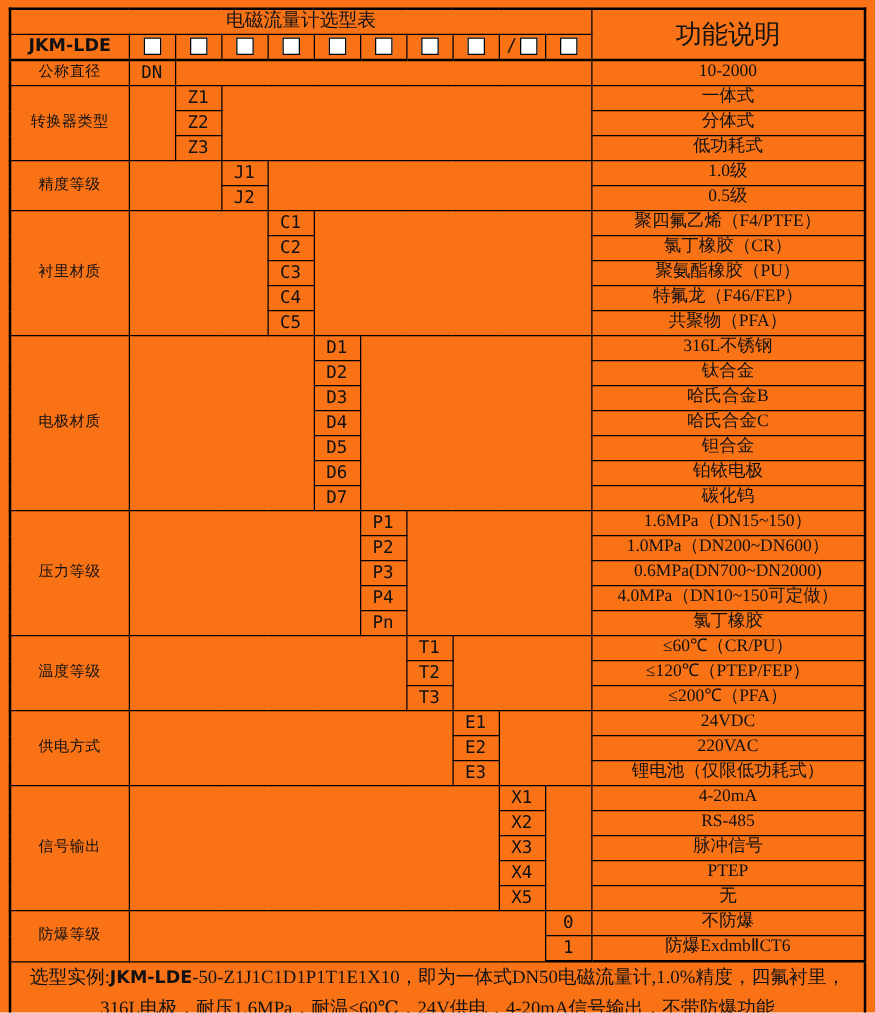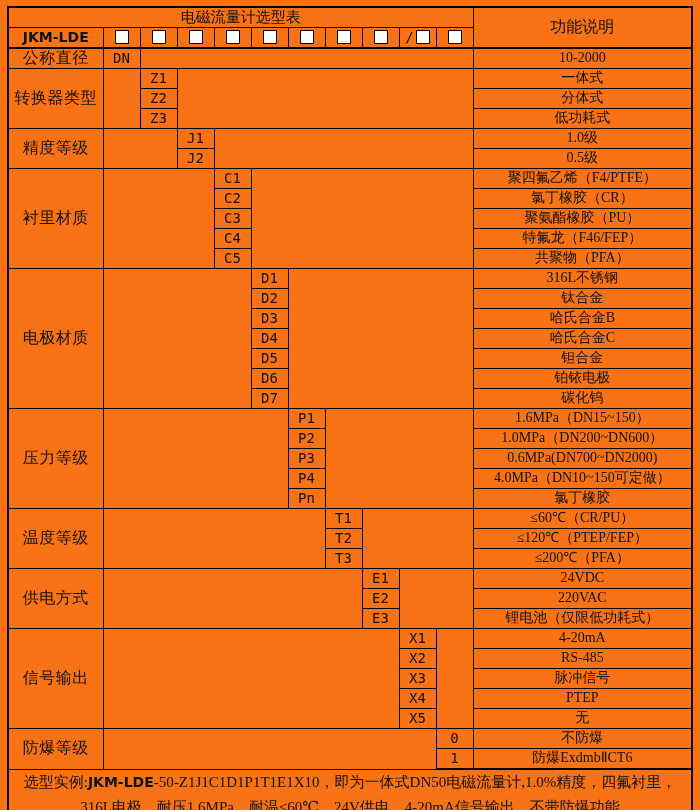--- a/index.html
+++ b/index.html
@@ -11,24 +11,24 @@
     position:absolute; left:7px; top:6px; width:686px;
     border-collapse:collapse; table-layout:fixed;
     border:2px solid #000;
   }
   td {
     border:1px solid #000; padding:0; height:19px;
     text-align:center; vertical-align:middle;
     font-size:14px; line-height:1.05; overflow:hidden; white-space:nowrap;
   }
   td.title   { font-size:15px; font-family:"Liberation Serif","DejaVu Serif",serif; }
-  td.funchdr { font-size:16px; font-family:Liberation Serif, serif; border-bottom-width:2px; }
+  td.funchdr { font-size:21px; font-family:Liberation Serif, serif; border-bottom-width:2px; }
   td.model   { font-family:"DejaVu Sans","Liberation Sans",sans-serif; font-weight:bold; font-size:14px; border-bottom-width:2px; }
   td.cb      { border-bottom-width:2px; }
-  td.glabel  { font-size:16px; font-family:Liberation Serif, serif; letter-spacing:0.5px; }
+  td.glabel  { font-size:12px; font-family:Liberation Mono, monospace; letter-spacing:0.5px; }
   td.code    { font-size:14px;margin-left:24px; }
   td.desc    { font-size:14px; font-family:Liberation Serif, serif; }
   tr.lastbody td { border-bottom-width:2px; }
   .checkbox {
     display:inline-block; width:12px; height:12px;
     border:1.5px solid #000; background:#fff; vertical-align:middle; margin-bottom:2px;
   }
   .slash { font-size:14px; margin-right:2px; }
   td.example {
     height:50px; font-size:15px; white-space:normal;

